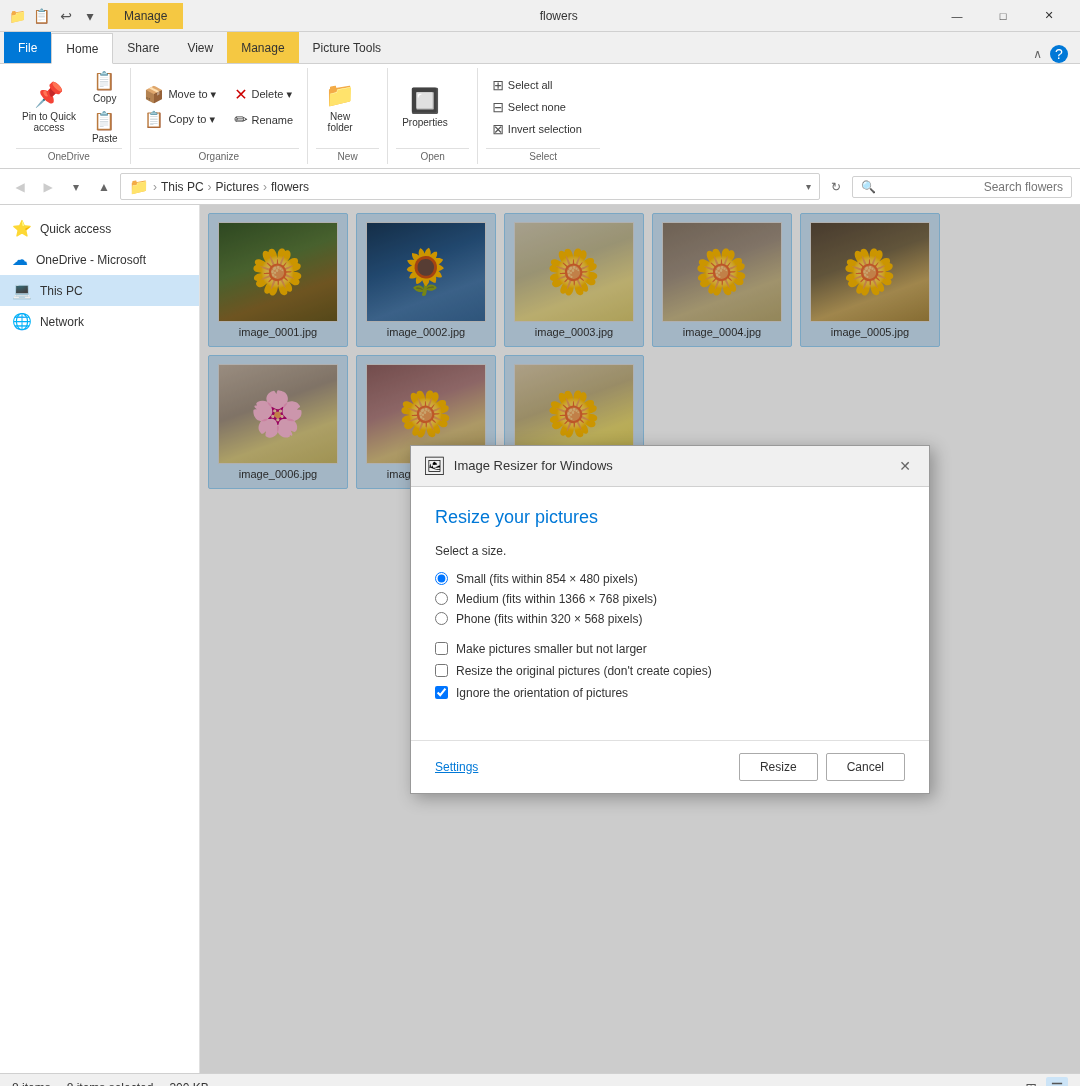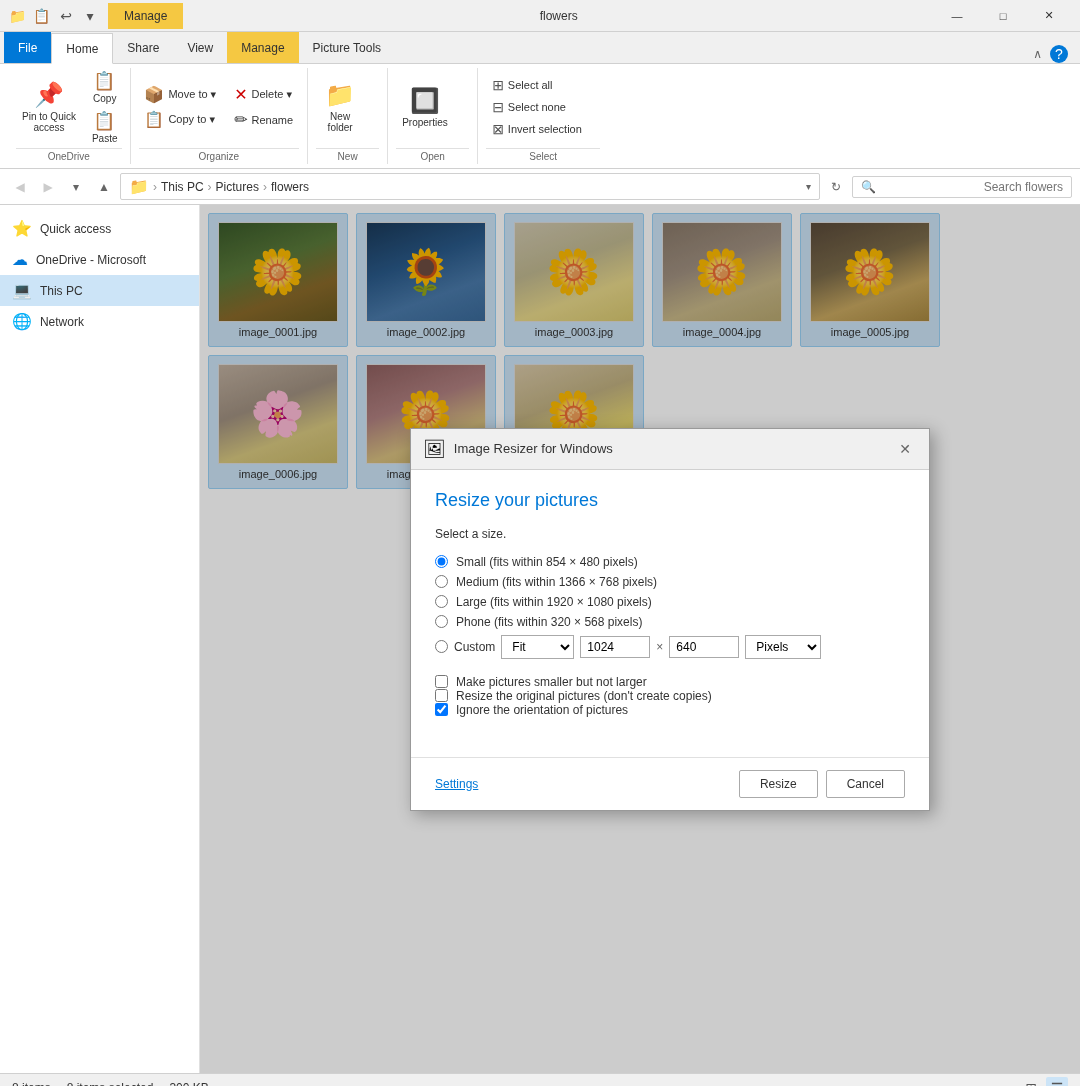--- a/index.html
+++ b/index.html
@@ -346,21 +346,21 @@
     .custom-select {
       border: 1px solid #aaa;
       padding: 3px 6px;
       font-size: 12px;
       background: white;
       cursor: pointer;
       outline: none;
     }
     .times-symbol { color: #666; font-size: 12px; }
 
-    .checkbox-group { display: flex; flex-direction: column; gap: 0; margin-bottom: 20px; }
+    .checkbox-group { display: flex; flex-direction: column; gap: 8px; margin-bottom: 20px; }
     .checkbox-row {
       display: flex;
       align-items: center;
       gap: 8px;
       font-size: 12px;
       color: #333;
     }
     .checkbox-row input[type="checkbox"] { cursor: pointer; }
 
     .dialog-footer {
@@ -630,42 +630,22 @@
           <div class="radio-group">
             <div class="radio-row">
               <input type="radio" name="size" id="size-small" checked="" style="">
               <label for="size-small">Small (fits within 854 × 480 pixels)</label>
             </div>
             <div class="radio-row">
               <input type="radio" name="size" id="size-medium" style="">
               <label for="size-medium">Medium (fits within 1366 × 768 pixels)</label>
             </div>
             <div class="radio-row">
-              <input type="radio" name="size" id="size-large" style="">
-              <label for="size-large">Large (fits within 1920 × 1080 pixels)</label>
-            </div>
-            <div class="radio-row">
               <input type="radio" name="size" id="size-phone" style="">
               <label for="size-phone">Phone (fits within 320 × 568 pixels)</label>
-            </div>
-            <div class="radio-row custom-row">
-              <input type="radio" name="size" id="size-custom" style="">
-              <label for="size-custom">Custom</label>
-              <select class="custom-select">
-                <option>Fit</option>
-                <option>Fill</option>
-                <option>Stretch</option>
-              </select>
-              <input type="text" class="custom-input" value="1024" style="">
-              <span class="times-symbol">×</span>
-              <input type="text" class="custom-input" value="640" style="">
-              <select class="custom-select">
-                <option>Pixels</option>
-                <option>Percent</option>
-              </select>
             </div>
           </div>
 
           <div class="checkbox-group">
             <div class="checkbox-row">
               <input type="checkbox" id="cb-smaller" style="">
               <label for="cb-smaller">Make pictures smaller but not larger</label>
             </div>
             <div class="checkbox-row">
               <input type="checkbox" id="cb-original" style="">

